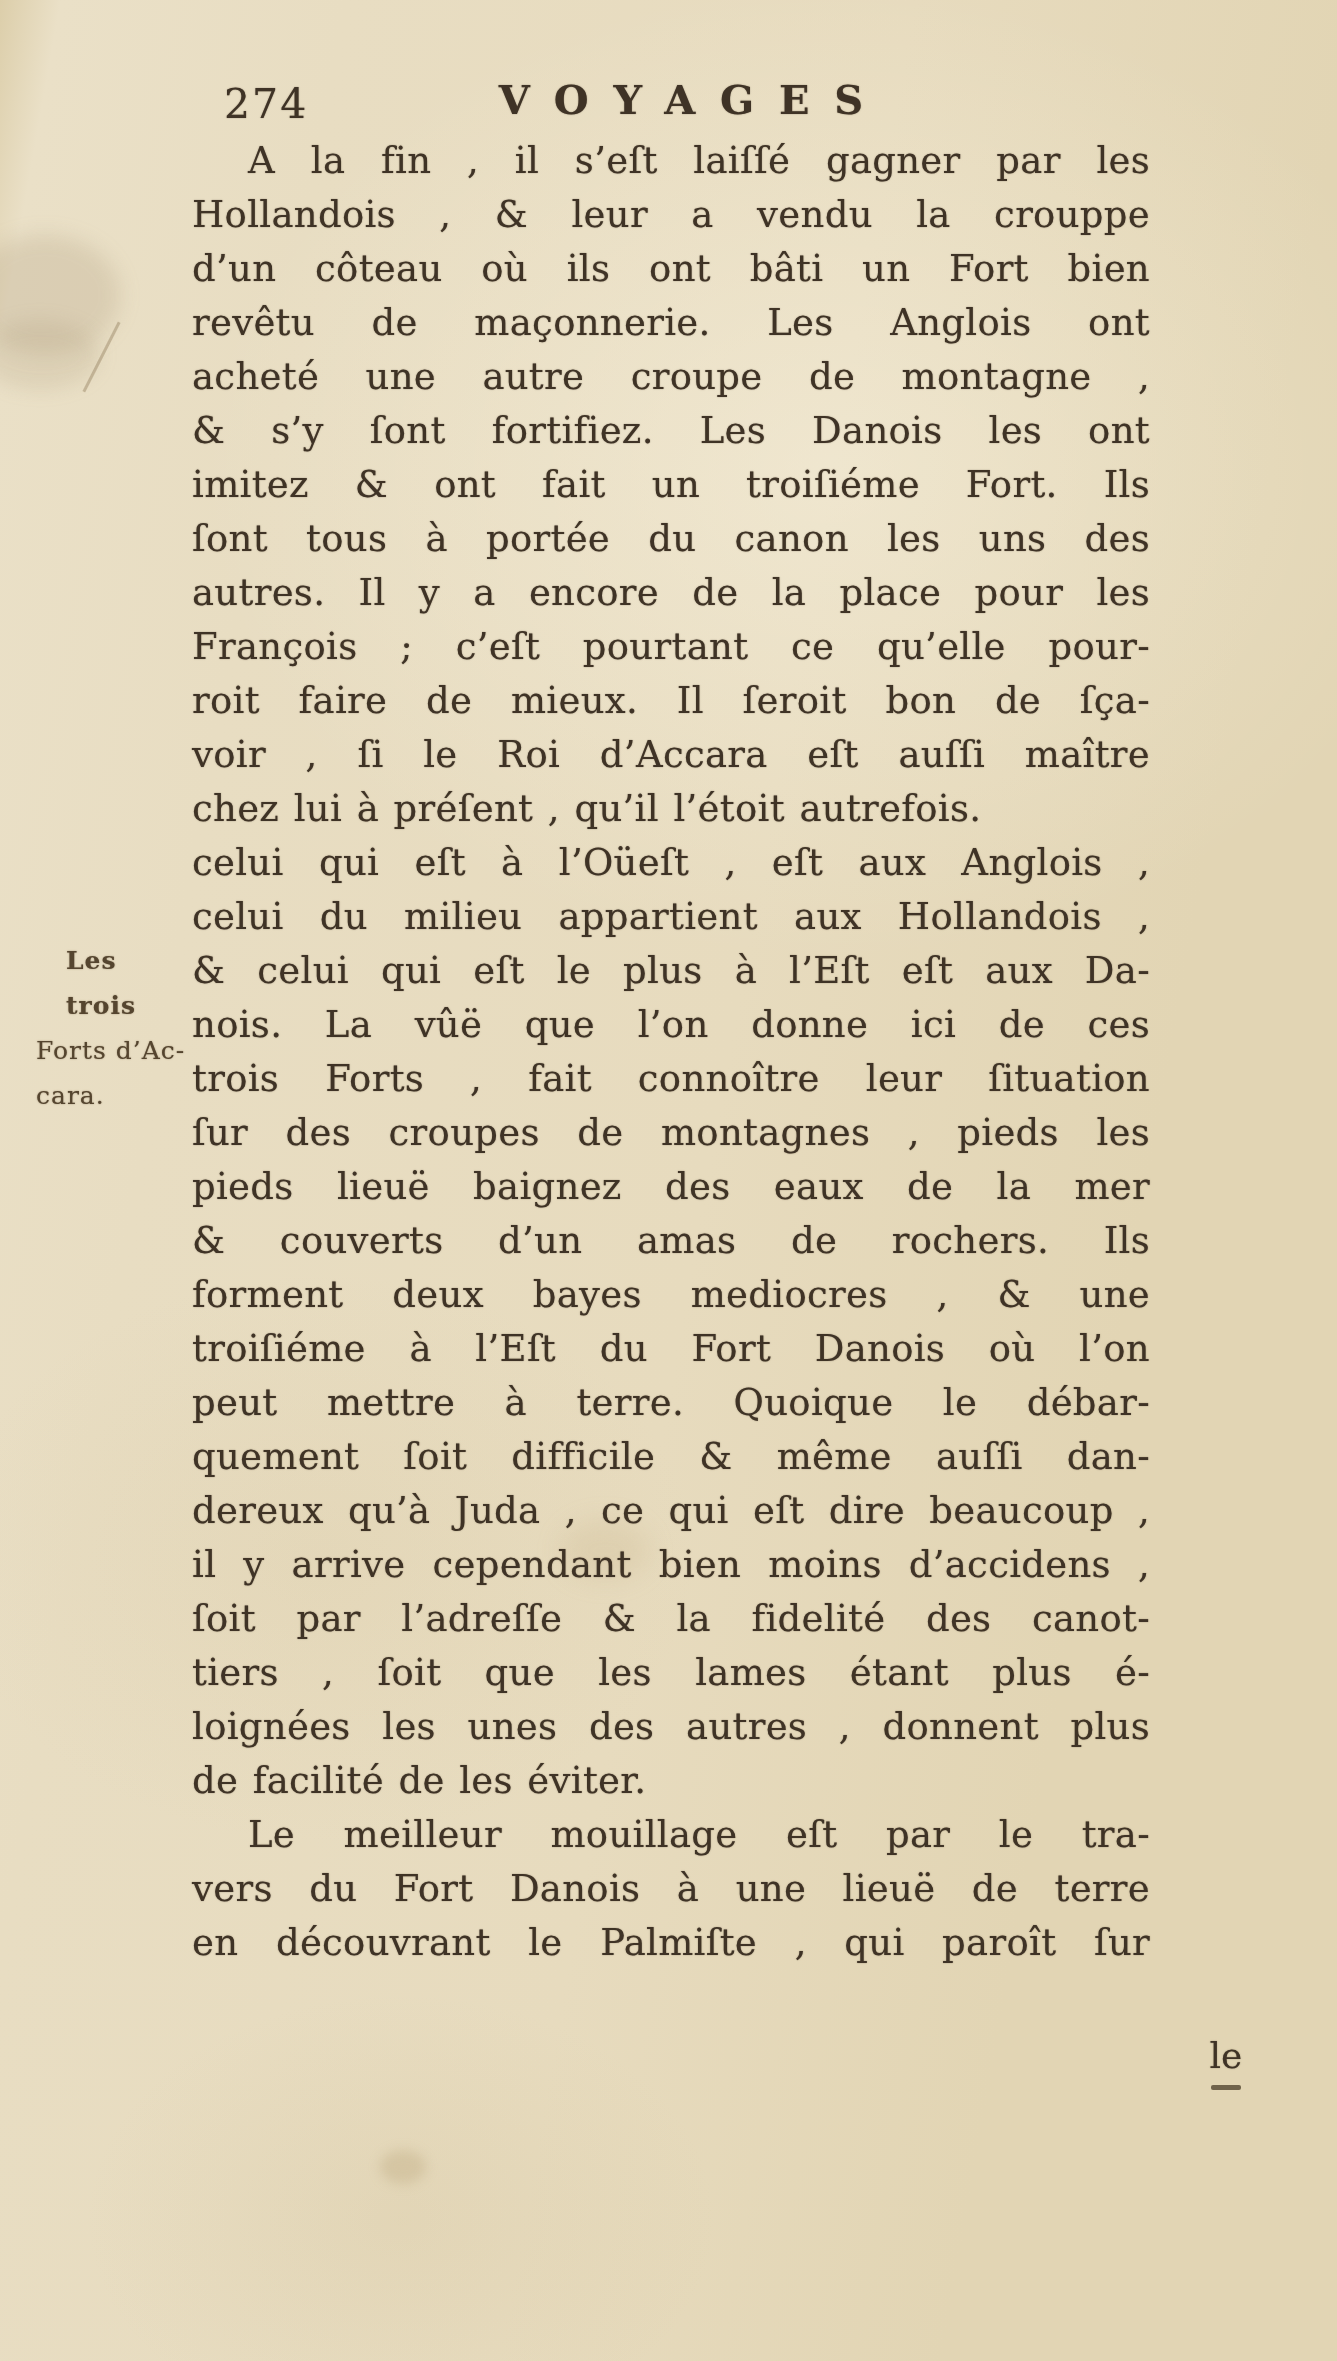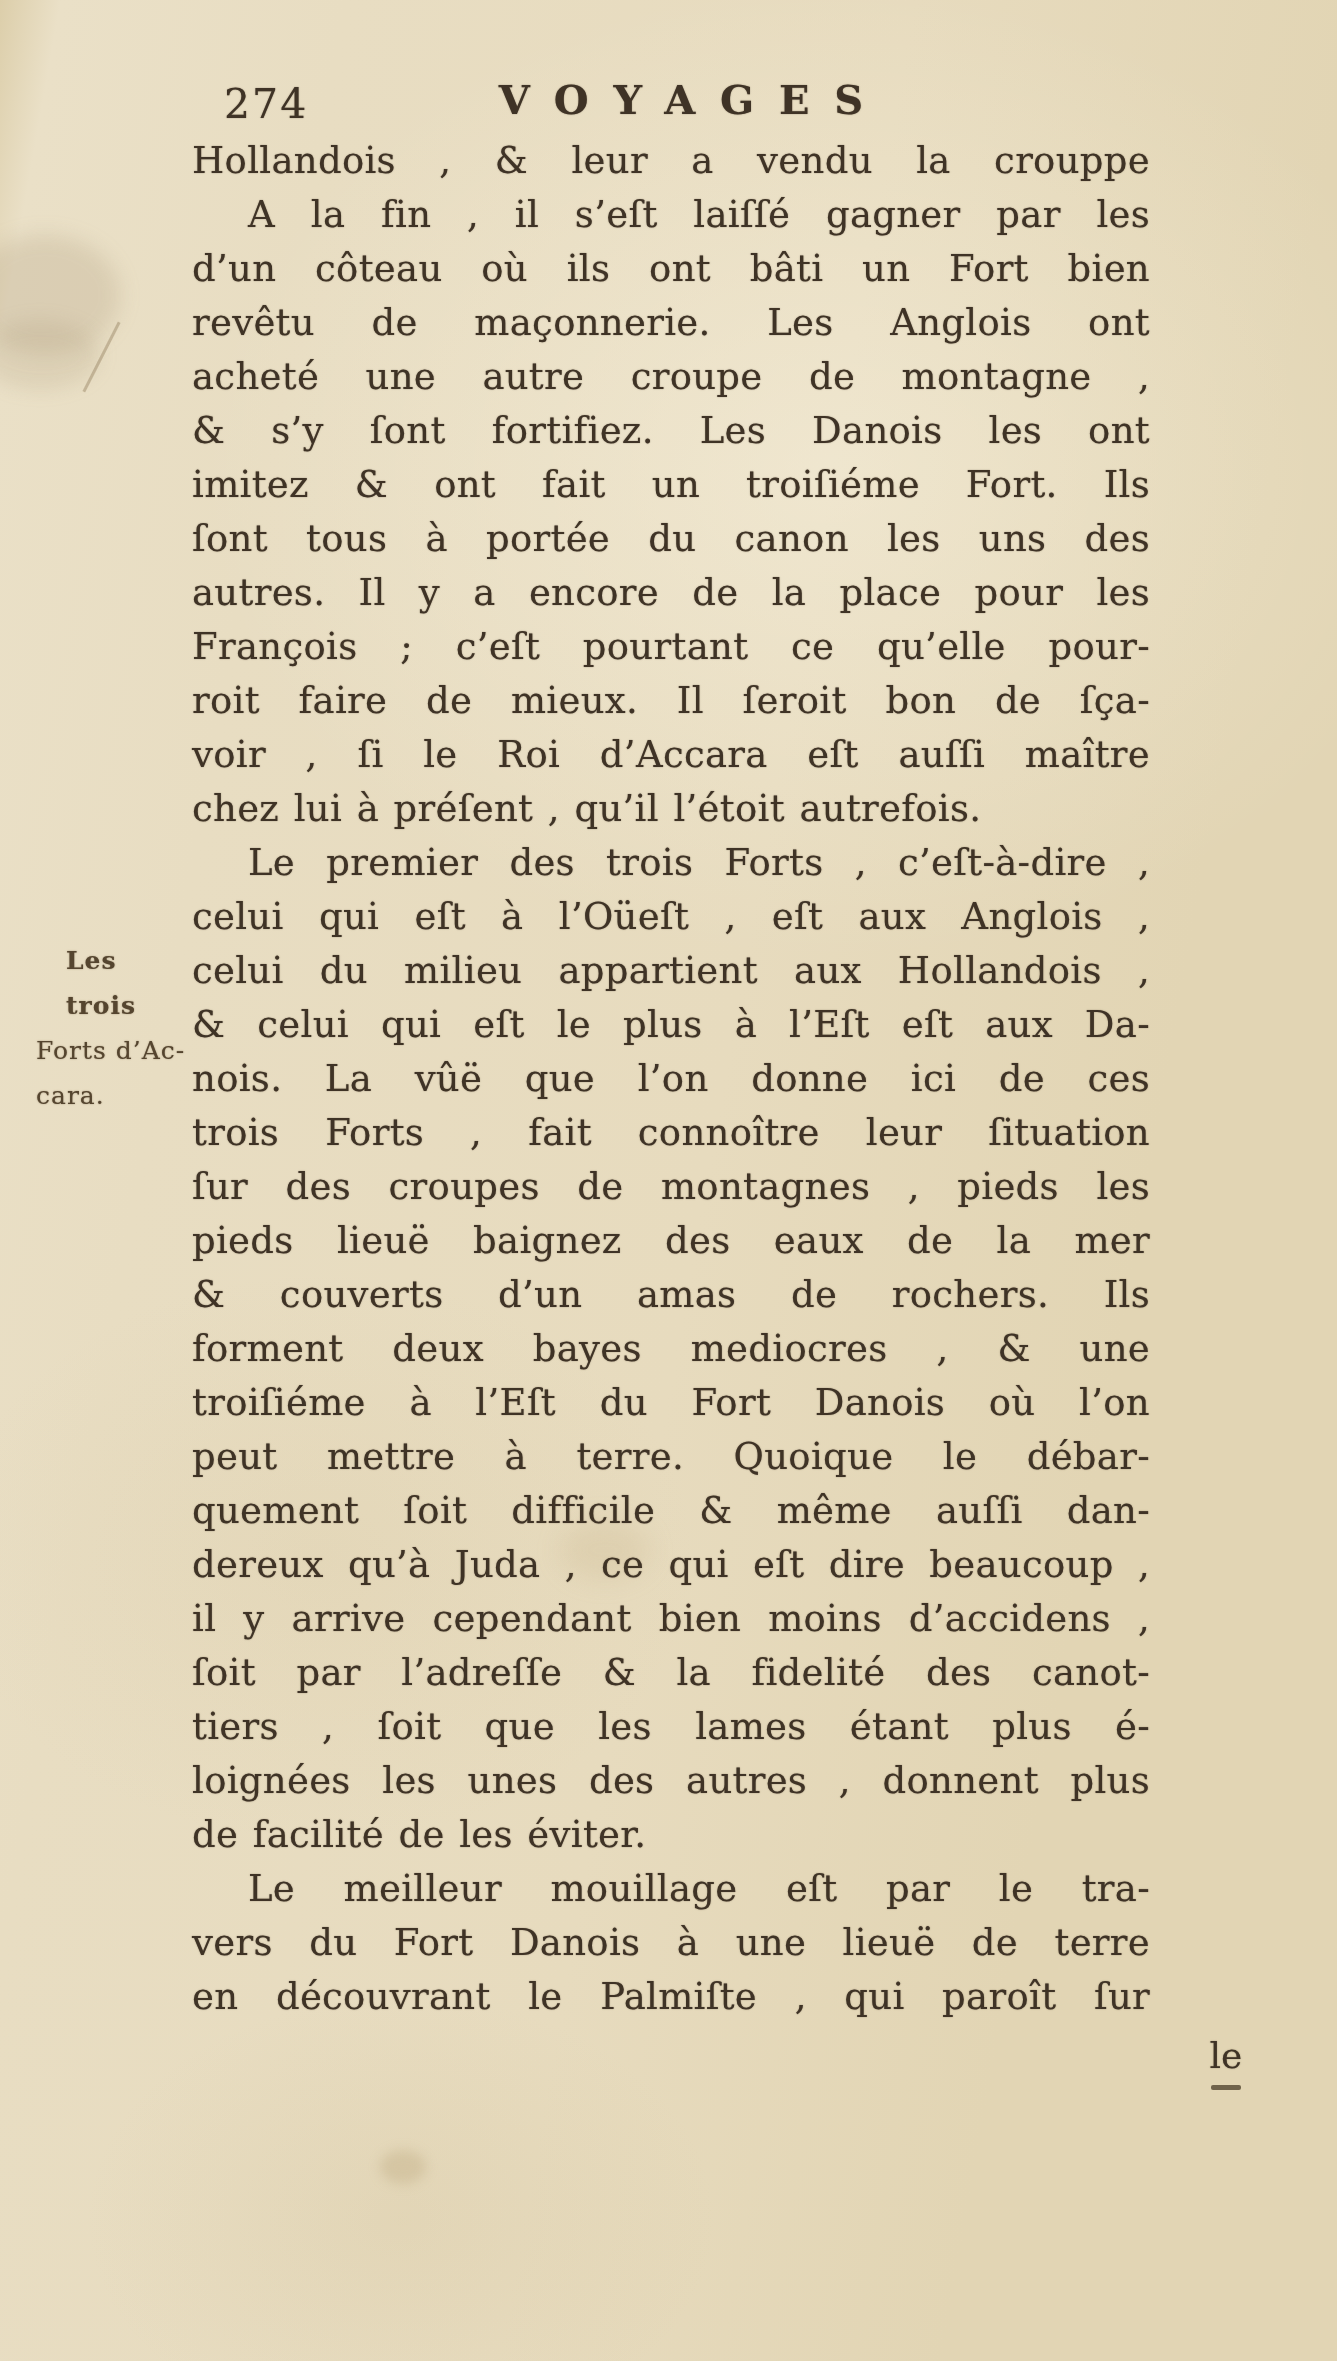--- a/index.html
+++ b/index.html
@@ -85,34 +85,33 @@
     <span class="booktitle ink">VOYAGES</span>
   </header>
 
   <aside class="marginal">
     <div class="mline mline-indent">Les trois</div>
     <div class="mline">Forts d’Ac-</div>
     <div class="mline">cara.</div>
   </aside>
 
   <main class="textblock ink">
+    <div class="line indent">A la fin , il s’eſt laiſſé gagner par les</div>
     <div class="line">Hollandois , &amp; leur a vendu la crouppe</div>
-    <div class="line indent">A la fin , il s’eſt laiſſé gagner par les</div>
     <div class="line">d’un côteau où ils ont bâti un Fort bien</div>
     <div class="line">revêtu de maçonnerie. Les Anglois ont</div>
     <div class="line">acheté une autre croupe de montagne ,</div>
     <div class="line">&amp; s’y ſont fortifiez. Les Danois les ont</div>
     <div class="line">imitez &amp; ont fait un troiſiéme Fort. Ils</div>
     <div class="line">ſont tous à portée du canon les uns des</div>
     <div class="line">autres. Il y a encore de la place pour les</div>
     <div class="line">François ; c’eſt pourtant ce qu’elle pour-</div>
     <div class="line">roit faire de mieux. Il ſeroit bon de ſça-</div>
     <div class="line">voir , ſi le Roi d’Accara eſt auſſi maître</div>
     <div class="line parlast">chez lui à préſent , qu’il l’étoit autrefois.</div>
-    <div class="line indent">Le premier des trois Forts , c’eſt-à-dire ,</div>
     <div class="line">celui qui eſt à l’Oüeſt , eſt aux Anglois ,</div>
     <div class="line">celui du milieu appartient aux Hollandois ,</div>
     <div class="line">&amp; celui qui eſt le plus à l’Eſt eſt aux Da-</div>
     <div class="line">nois. La vûë que l’on donne ici de ces</div>
     <div class="line">trois Forts , fait connoître leur ſituation</div>
     <div class="line">ſur des croupes de montagnes , pieds les</div>
     <div class="line">pieds lieuë baignez des eaux de la mer</div>
     <div class="line">&amp; couverts d’un amas de rochers. Ils</div>
     <div class="line">forment deux bayes mediocres , &amp; une</div>
     <div class="line">troiſiéme à l’Eſt du Fort Danois où l’on</div>

